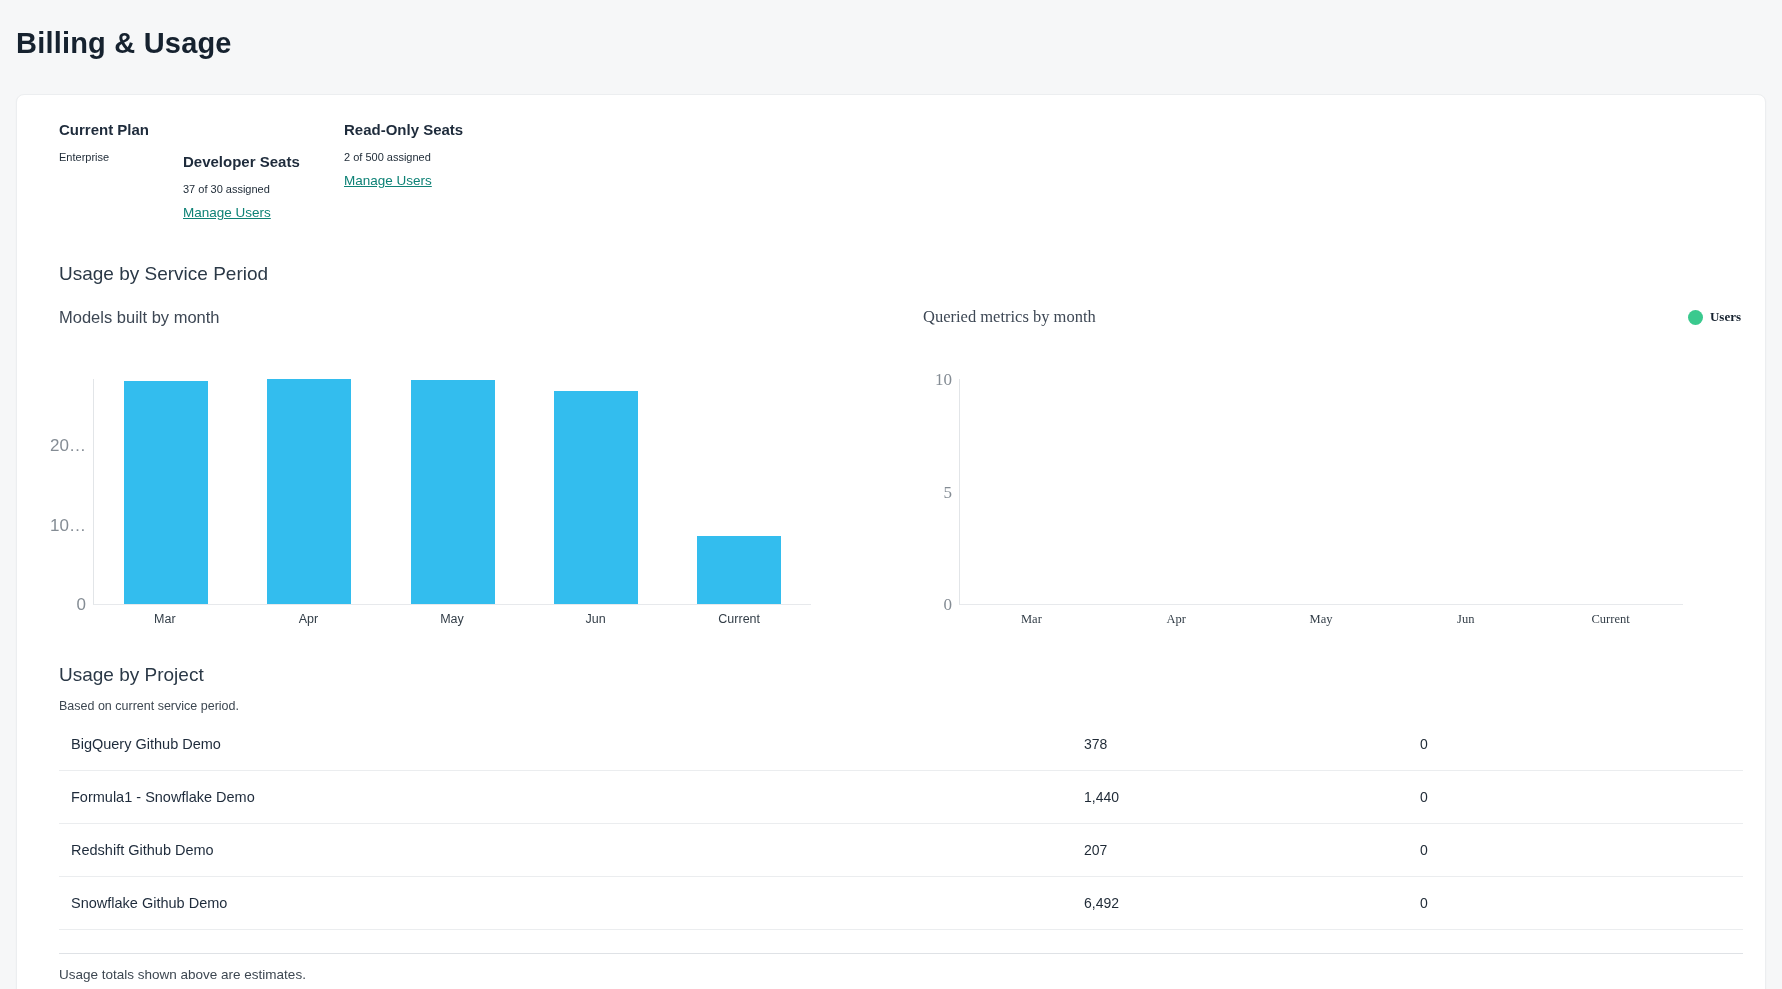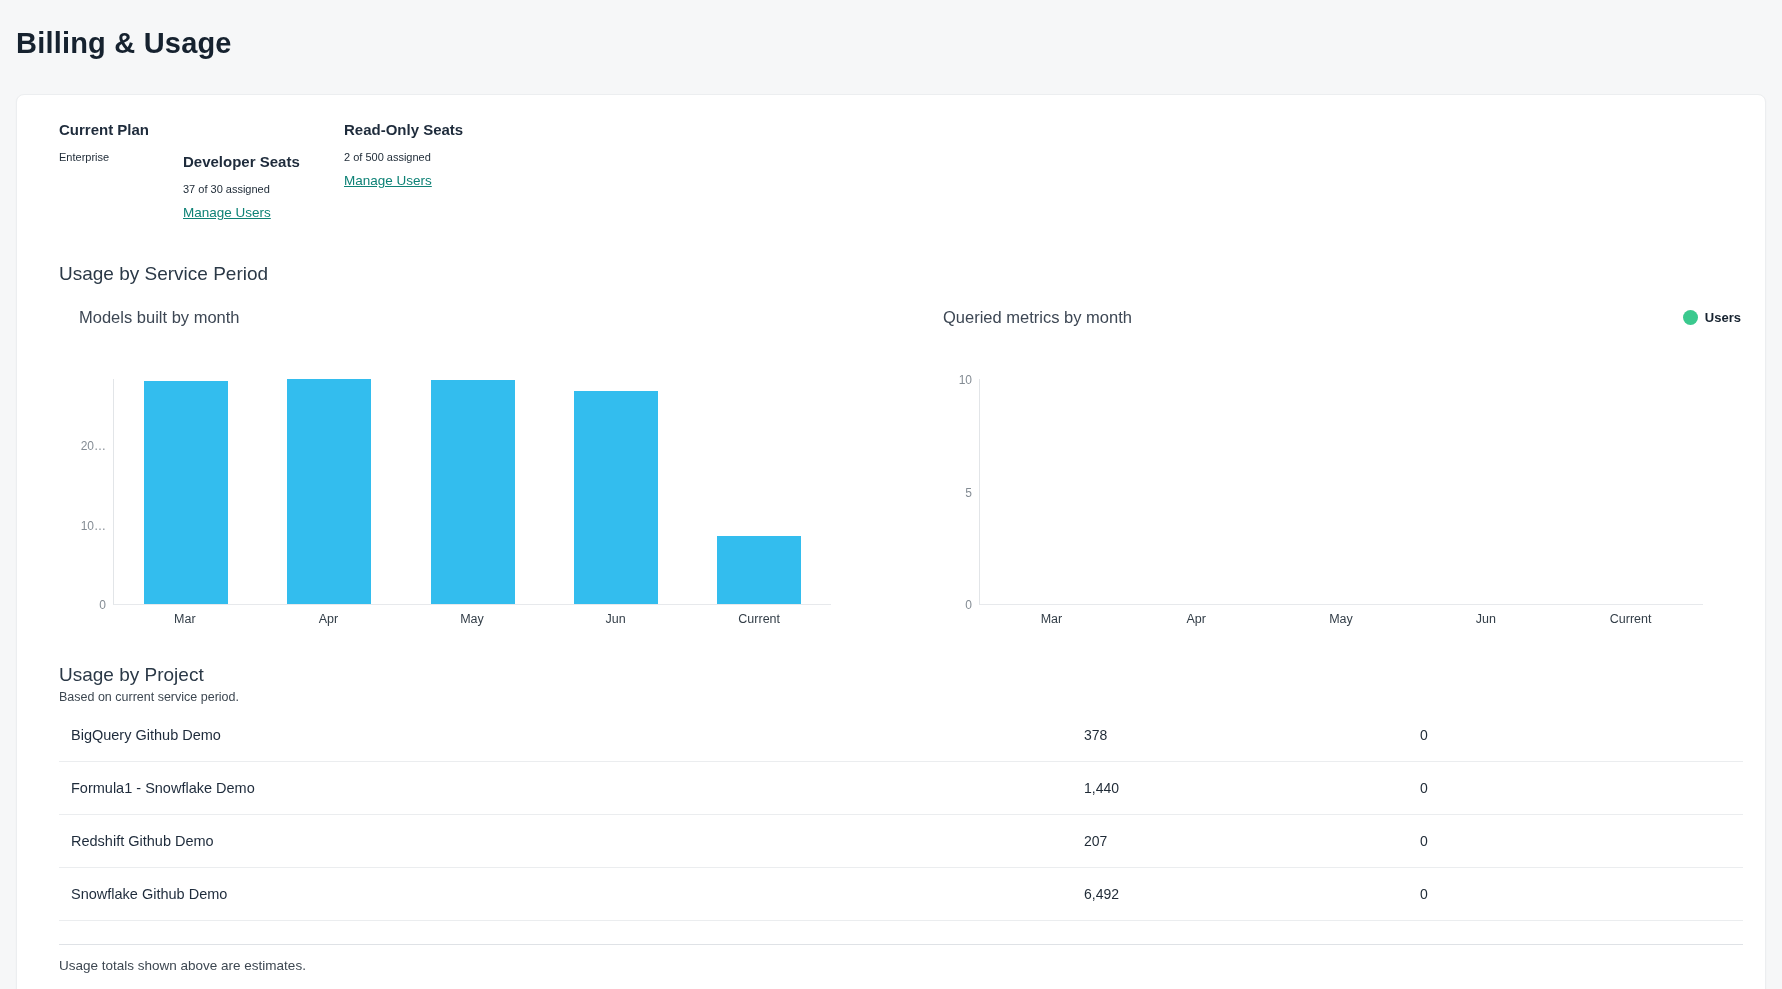--- a/index.html
+++ b/index.html
@@ -31,46 +31,46 @@
   .plan-col-1 { width:124px; }
   .plan-col-2 { width:161px;margin-top:32px; }
   .plan-label { font-size:15px; font-weight:700; color:#1e2b3b; line-height:18px; }
   .plan-value { font-size:11px; color:#222e3a; line-height:20px; margin-top:8px; }
   .plan-link  { display:inline-block; margin-top:5px; font-size:13.5px; color:#0e8276;
                 text-decoration:underline; cursor:pointer; line-height:18px; }
 
   .section-heading { margin-top:40px; font-size:19px; font-weight:400; color:#2b3947; line-height:24px; }
 
   
-  .charts-row { display:flex; margin-top:20px; height:301px;margin-left:20px; }
+  .charts-row { display:flex; margin-top:20px; height:301px; }
   .chart-panel-left  { flex:0 0 848px; }
-  .chart-panel-right { flex:1; padding-left:16px; }
+  .chart-panel-right { flex:1; padding-left:16px;font-family:Liberation Serif, serif; }
   .chart-head { display:flex; justify-content:space-between; align-items:center; height:22px; }
   .chart-title { font-size:16.5px; font-weight:400; color:#3d4754; line-height:22px; }
   .legend { display:flex; align-items:center; gap:7px; }
   .legend-dot { width:15px; height:15px; border-radius:50%; background:#3ac98e; }
   .legend-label { font-size:13px; font-weight:700; color:#16222f; }
 
   .plot-wrap { display:flex; margin-top:51px; }
   .y-gutter { position:relative; height:226px; }
   .chart-panel-left  .y-gutter { width:34px; }
   .chart-panel-right .y-gutter { width:36px; }
-  .ytick { position:absolute; right:7px; font-size:12px; color:#848c94; line-height:14px; white-space:nowrap; }
+  .ytick { position:absolute; right:7px; font-size:17px; color:#848c94; line-height:14px; white-space:nowrap; }
   .plot { position:relative; height:226px; border-left:1px solid #e2e5e8; border-bottom:1px solid #e7e9ec; }
   .chart-panel-left  .plot { width:718px; }
   .chart-panel-right .plot { width:724px; }
   .bar { position:absolute; bottom:0; }
   .x-labels { display:flex; margin-top:7px; }
   .chart-panel-left  .x-labels { margin-left:34px; width:718px; }
   .chart-panel-right .x-labels { margin-left:36px; width:724px; }
   .xlabel { flex:1; text-align:center; font-size:12.5px; color:#333e48; line-height:15px; }
 
   
   .project-heading { margin-top:56px; font-size:19px; font-weight:400; color:#2b3947; line-height:24px; }
-  .project-subtitle { margin-top:2px; font-size:12.5px; color:#3d4751; line-height:16px; }
+  .project-subtitle { margin-top:11px; font-size:12.5px; color:#3d4751; line-height:16px; }
 
   .usage-table { width:1684px; margin-top:4px; }
   .thead-row {
     display:flex; align-items:center; height:40px;
     background:#f8f9fa; border-top:1px solid #e3e6e9; border-bottom:1px solid #e3e6e9;
   }
   .th { font-size:13px; font-weight:600; color:#68737e; }
   .trow { display:flex; align-items:center; height:53px; border-bottom:1px solid #ebedef; }
   .col-name   { width:1025px; padding-left:12px; }
   .col-model  { width:336px; }

